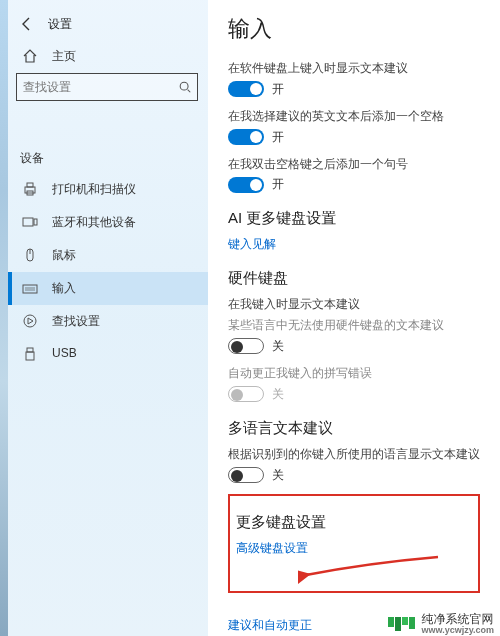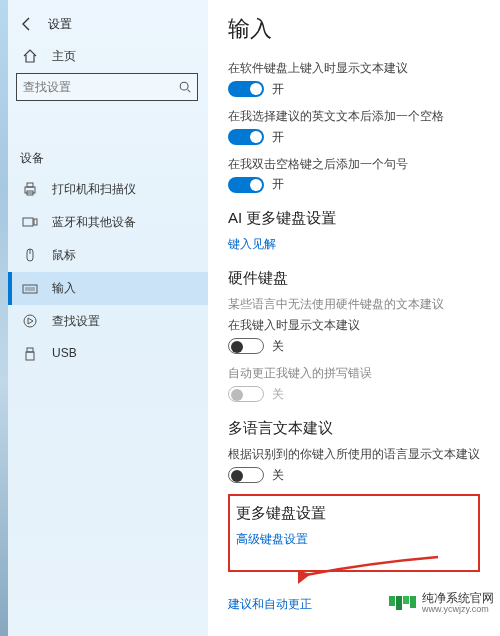--- a/index.html
+++ b/index.html
@@ -151,36 +151,36 @@
     font-size:12px;
     margin: 6px 0 8px 0;
   }
   .red-box {
     border: 2px solid #d93025;
     padding: 4px 6px 22px 6px;
     margin-top: 2px;
   }
   .watermark {
     position:absolute;
-    right: 6px; bottom: 21px;
+    right: 6px; bottom: 0;
     display:flex;align-items:center;gap:6px;
     font-size:11px; color:#555;
   }
   .wm-logo {
     display:flex; gap:1px;
   }
   .wm-logo span{
     width:6px;height:10px;background:#2aa84a;display:inline-block;
   }
   .wm-logo span:nth-child(2){height:14px;background:#1f8a3b;}
   .wm-logo span:nth-child(3){height:8px;background:#34b955;}
   .wm-logo span:nth-child(4){height:12px;background:#2aa84a;}
   .wm-text { line-height:1.1; }
   .wm-text .main{ font-size:12px; color:#333; }
-  .wm-text .sub{ font-size:9px; color:#777; }
+  .wm-text .sub{ font-size:9px; color:#777;font-weight:bold; }
   .arrow {
     position:absolute;
     pointer-events:none;
   }
 </style>
 </head>
 <body>
 
 <div class="window">
   <div class="left-strip"></div>
@@ -304,22 +304,22 @@
       <div class="toggle">
           <div class="knob"></div>
         </div>
       <div class="toggle-label">开</div>
     </div>
 
     <div class="h2">AI 更多键盘设置</div>
     <div class="link">键入见解</div>
 
     <div class="h2">硬件键盘</div>
+    <div class="desc">在我键入时显示文本建议</div>
     <div class="desc muted">某些语言中无法使用硬件键盘的文本建议</div>
-    <div class="desc">在我键入时显示文本建议</div>
     <div class="toggle-row">
       <div class="toggle off">
           <div class="knob"></div>
         </div>
       <div class="toggle-label">关</div>
     </div>
     <div class="desc muted">自动更正我键入的拼写错误</div>
     <div class="toggle-row">
       <div class="toggle disabled">
           <div class="knob"></div>
@@ -330,22 +330,22 @@
     <div class="h2">多语言文本建议</div>
     <div class="desc">根据识别到的你键入所使用的语言显示文本建议</div>
     <div class="toggle-row">
       <div class="toggle off">
           <div class="knob"></div>
         </div>
       <div class="toggle-label">关</div>
     </div>
 
     <div class="red-box">
-      <div class="h2" style="margin-top:4px">更多键盘设置</div>
-      <div class="link" style="margin-bottom:0">高级键盘设置</div>
+      <div class="h2" style="margin-top:13px">更多键盘设置</div>
+      <div class="link" style="margin-bottom:12px">高级键盘设置</div>
     </div>
 
     <div class="link" style="margin-top:24px">建议和自动更正</div>
 
     <svg class="arrow" style="left:90px; top:555px;" width="150" height="40">
       <defs>
         <marker id="ah" markerWidth="10" markerHeight="8" refX="2" refY="4" orient="auto">
           <path d="M8 0 L0 4 L8 8 Z" fill="#d93025"></path>
         </marker>
       </defs>

